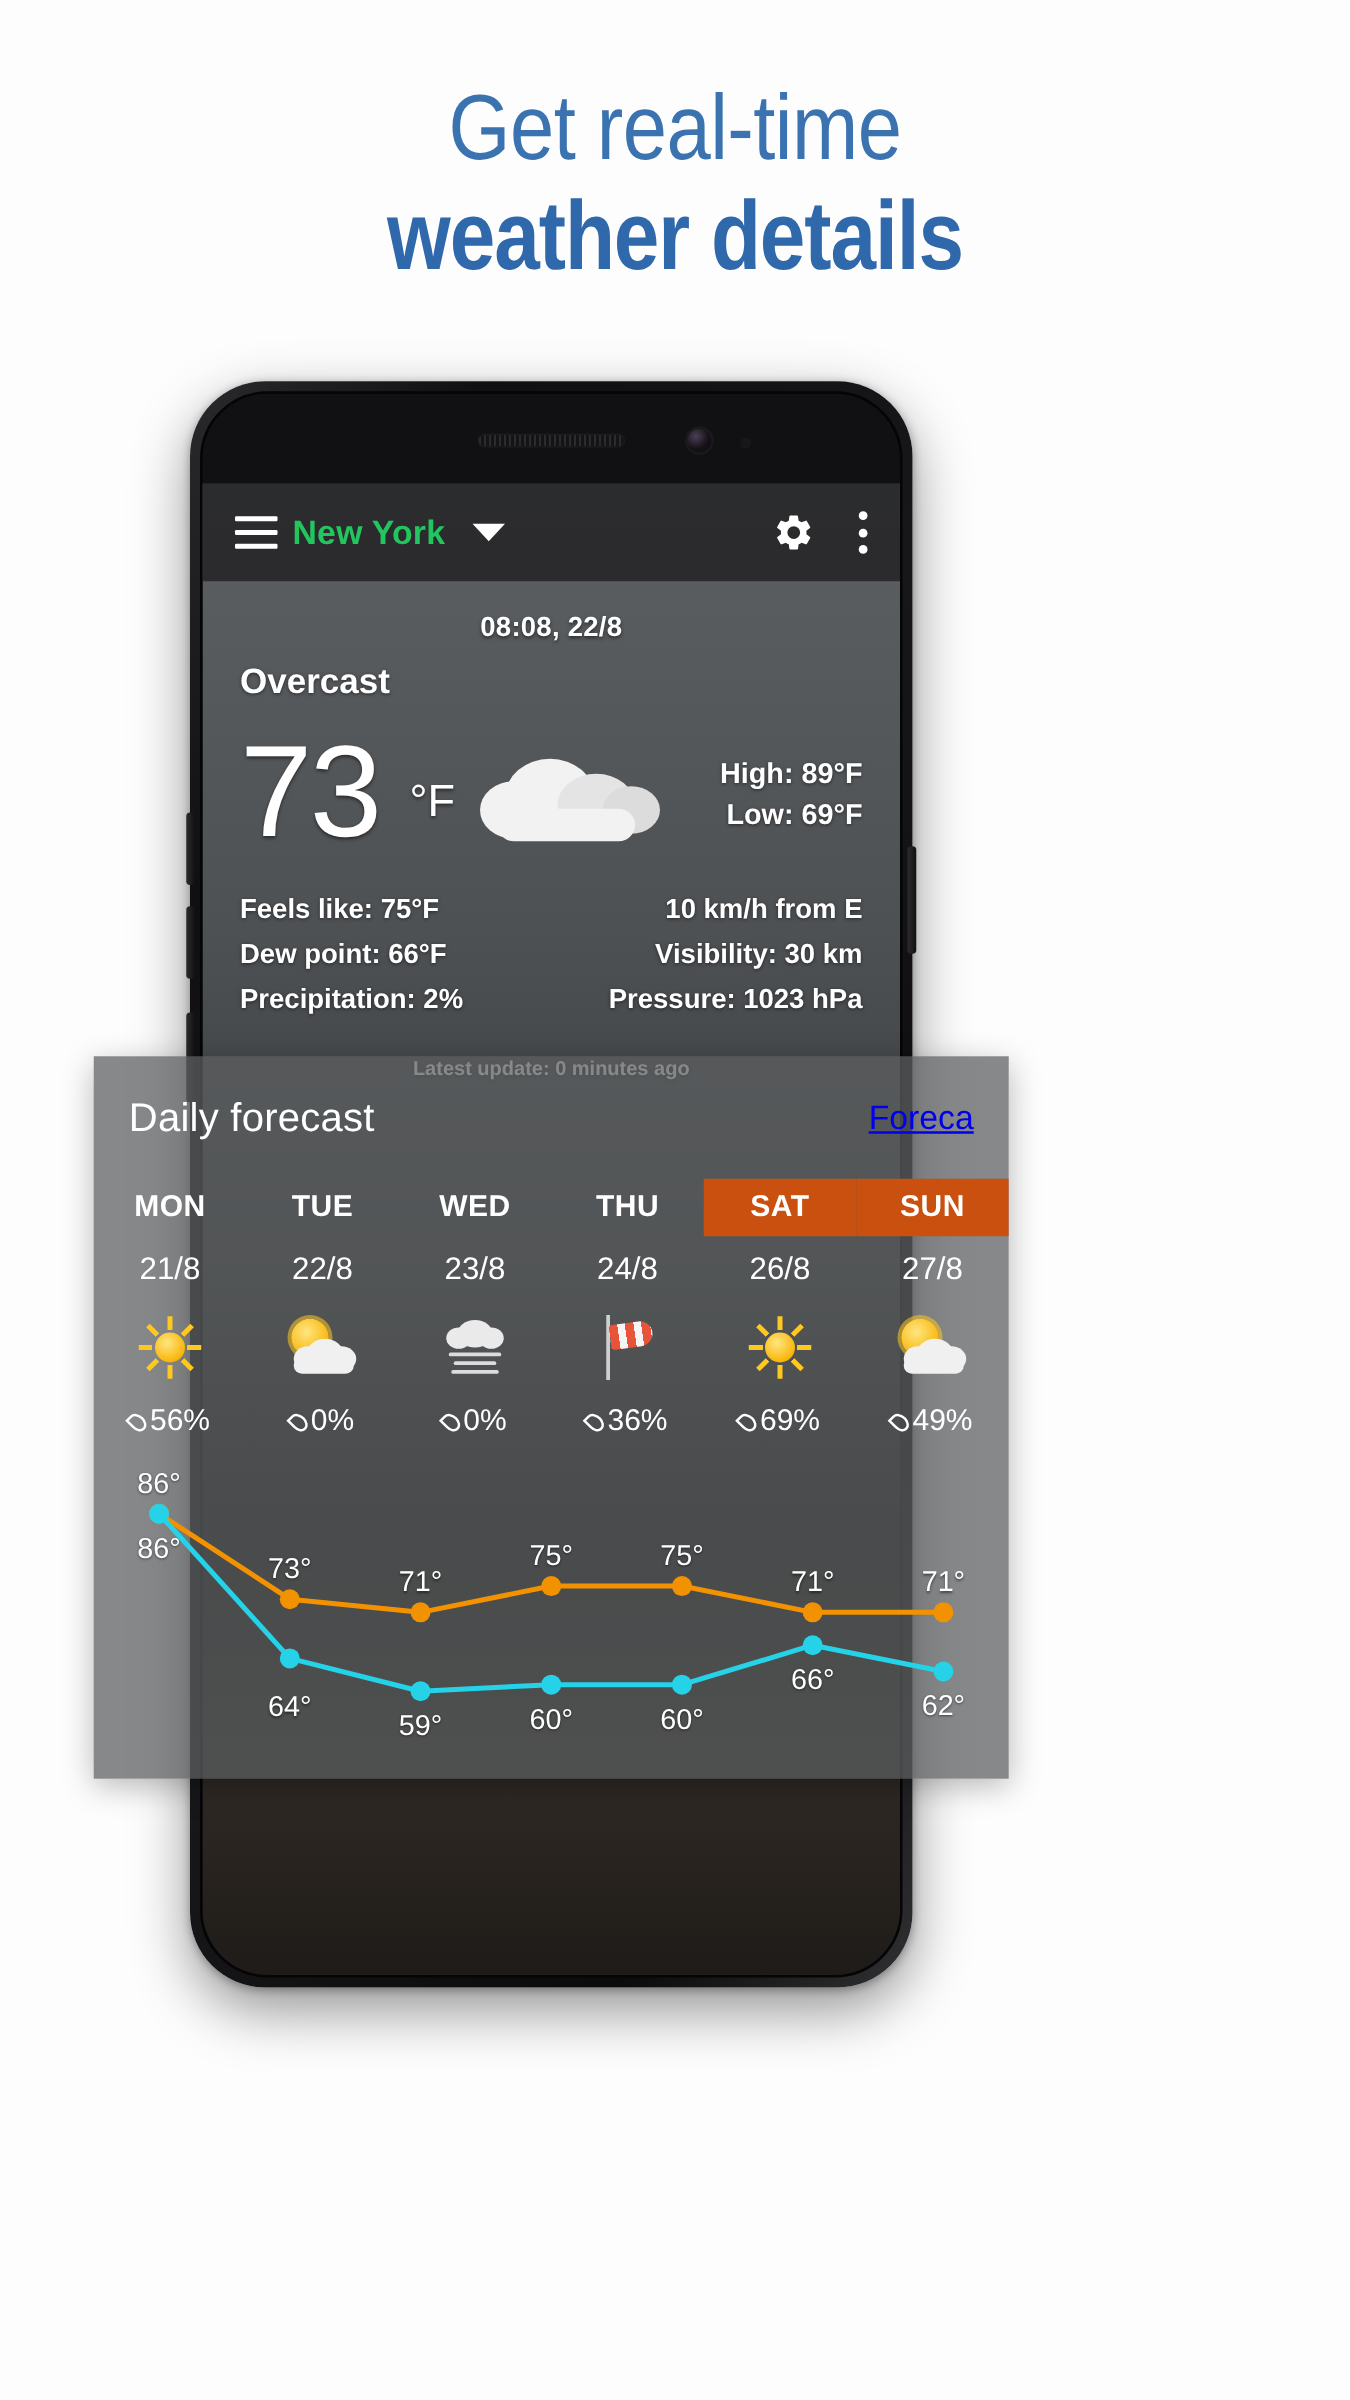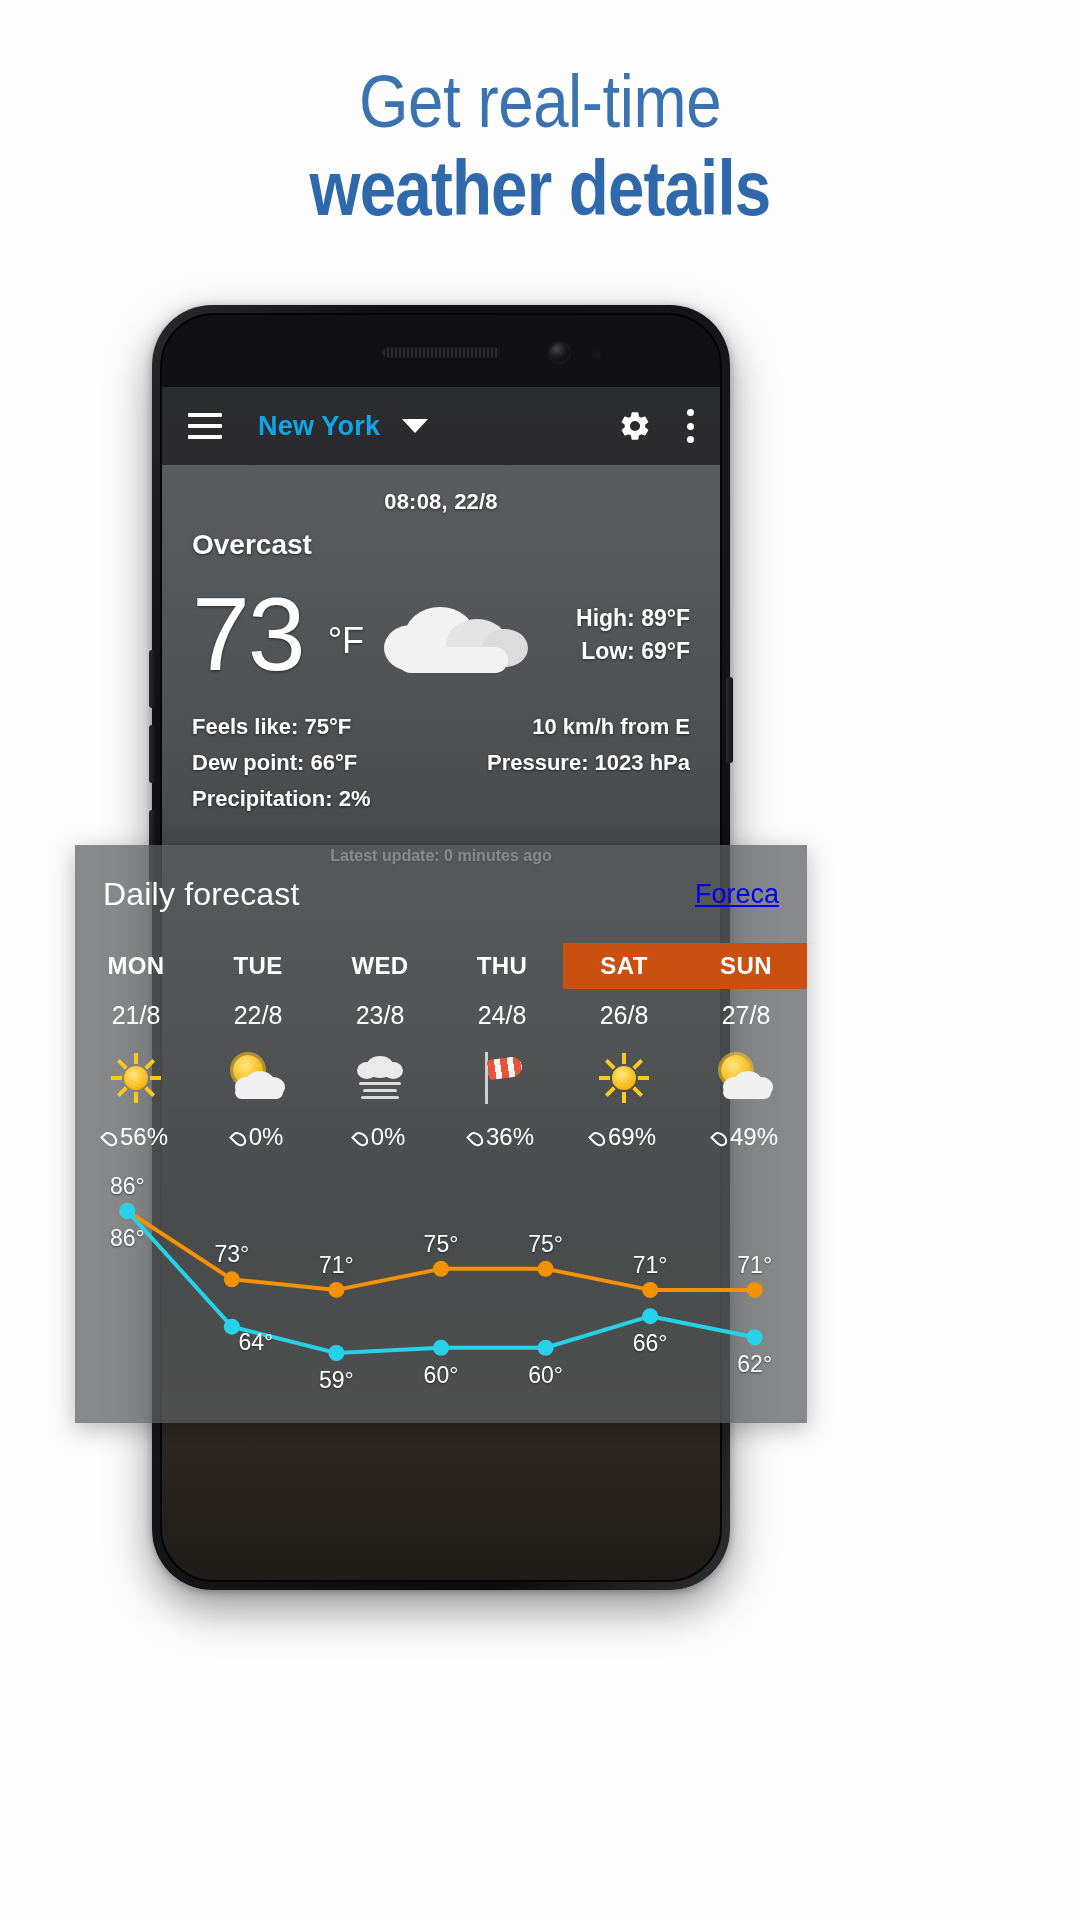--- a/index.html
+++ b/index.html
@@ -69,21 +69,21 @@
         #201d19 80%, #2e2823 88%, #1e1b18 100%);
     overflow:hidden;
   }
 
   .toolbar {
     position:relative; height:78px; background:rgba(40,40,42,0.93);
     display:flex; align-items:center; padding:0 26px;
   }
   .hamburger { width:34px; height:26px; display:flex; flex-direction:column; justify-content:space-between; cursor:pointer; }
   .hamburger span { display:block; height:4px; background:#fff; border-radius:1px; }
-  .city-name { color:#0ea5e9; font-size:27px; font-weight:700; margin-left:36px; letter-spacing:0.2px; }
+  .city-name { color:#22c55e; font-size:27px; font-weight:700; margin-left:12px; letter-spacing:0.2px; }
   .caret {
     width:0;height:0;margin-left:22px;
     border-left:13px solid transparent;border-right:13px solid transparent;border-top:14px solid #fff;
   }
   .tb-spacer { flex:1; }
   .gear { width:34px; height:34px; position:relative; margin-right:34px; }
   .overflow { width:8px; height:34px; display:flex; flex-direction:column; justify-content:space-between; align-items:center; }
   .overflow i { display:block; width:7px; height:7px; border-radius:50%; background:#fff; }
 
   .current {
@@ -235,20 +235,21 @@
         </div>
 
         <div class="details">
           <div class="left">
             <div>Feels like: 75°F</div>
             <div>Dew point: 66°F</div>
             <div>Precipitation: 2%</div>
           </div>
           <div class="right">
             <div>10 km/h from E</div>
+            <div>Visibility: 30 km</div>
             <div>Pressure: 1023 hPa</div>
           </div>
         </div>
 
         <div class="latest">Latest update: 0 minutes ago</div>
       </div>
 
     </div>
   </div>
 </div>
@@ -366,21 +367,21 @@
       </svg>
     <div id="chart-labels">
         <div class="lbl" style="left: 52.2857px; top: 10px;">86°</div>
         <div class="lbl" style="left: 156.857px; top: 78.3704px;">73°</div>
         <div class="lbl" style="left: 261.429px; top: 88.8889px;">71°</div>
         <div class="lbl" style="left: 366px; top: 67.8519px;">75°</div>
         <div class="lbl" style="left: 470.571px; top: 67.8519px;">75°</div>
         <div class="lbl" style="left: 575.143px; top: 88.8889px;">71°</div>
         <div class="lbl" style="left: 679.714px; top: 88.8889px;">71°</div>
         <div class="lbl" style="left: 52.2857px; top: 62px;">86°</div>
-        <div class="lbl" style="left: 156.857px; top: 166px; margin-left: 24px;">64°</div>
+        <div class="lbl" style="left: 156.857px; top: 189px;">64°</div>
         <div class="lbl" style="left: 261.429px; top: 204px;">59°</div>
         <div class="lbl" style="left: 366px; top: 198.741px;">60°</div>
         <div class="lbl" style="left: 470.571px; top: 198.741px;">60°</div>
         <div class="lbl" style="left: 575.143px; top: 167.185px;">66°</div>
         <div class="lbl" style="left: 679.714px; top: 188.222px;">62°</div>
       </div>
   </div>
 </div>
 
 </body></html>

